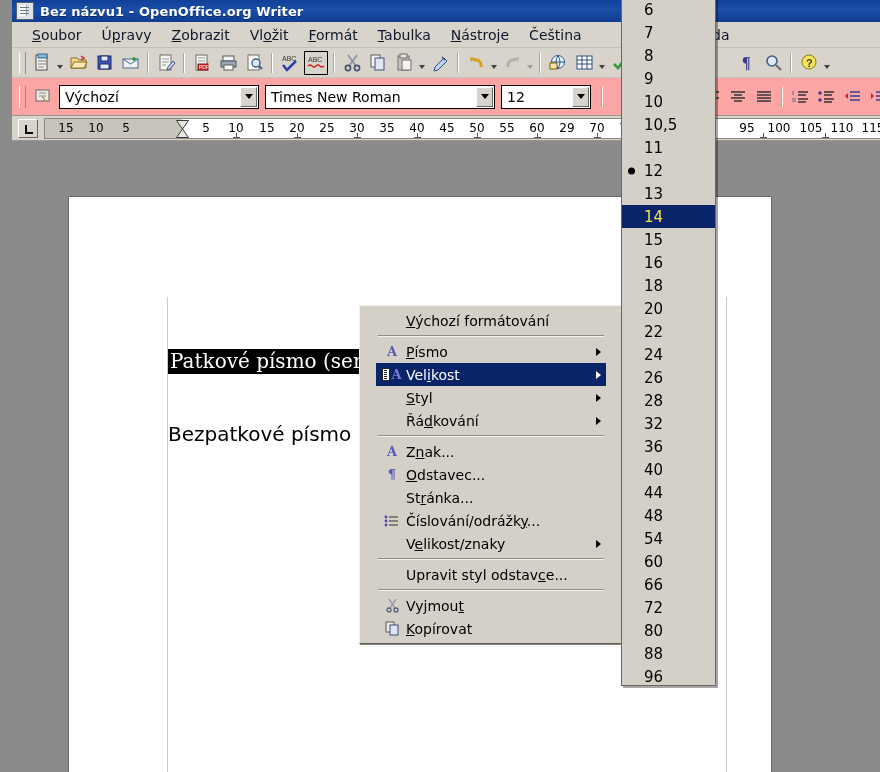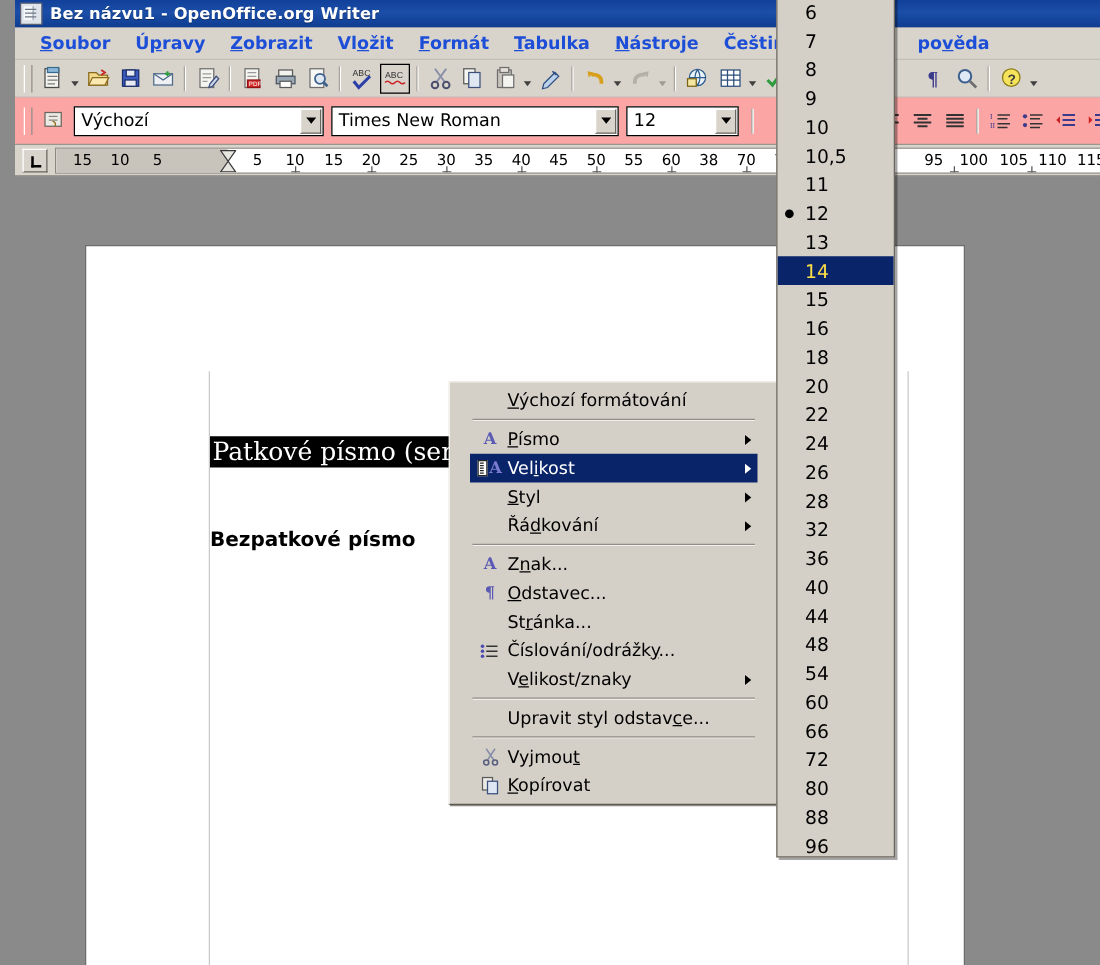--- a/index.html
+++ b/index.html
@@ -34,21 +34,21 @@
   }
   .titlebar .ttext{letter-spacing:0.1px;text-shadow:0 1px 0 rgba(0,0,0,.4);}
 
   
   .menubar{
     position:absolute;left:0;top:22px;width:880px;height:26px;
     background:#d8d4cc;border-bottom:1px solid #c3bfb6;
     display:flex;align-items:center;box-sizing:border-box;padding-left:10px;
   }
   .menuitem{
-    padding:3px 10px;color:#1d4ed8;font-size:14px;white-space:nowrap;cursor:default;font-weight:bold;
+    padding:3px 10px;color:#0f172a;font-size:14px;white-space:nowrap;cursor:default;
   }
   .menuitem u{text-decoration:underline;}
 
   
   .toolbar1{
     position:absolute;left:0;top:48px;width:880px;height:30px;
     background:#d8d4cc;box-sizing:border-box;
     display:flex;align-items:center;padding-left:4px;
     border-bottom:1px solid #c8c4bb;
   }
@@ -167,21 +167,21 @@
   }
   .line-serif{
     position:absolute;left:99px;top:152px;
     font-family:"DejaVu Serif","Liberation Serif",serif;
     font-size:20px;color:#fff;background:#000;
     padding:1px 2px;white-space:nowrap;line-height:1.15;
   }
   .line-sans{
     position:absolute;left:99px;top:226px;
     font-family:"DejaVu Sans","Liberation Sans",sans-serif;
-    font-size:16px;color:#000;white-space:nowrap;line-height:1.15;font-weight:bold;
+    font-size:20px;color:#000;white-space:nowrap;line-height:1.15;
   }
 
   
   .ctxmenu{
     position:absolute;left:347px;top:305px;width:264px;
     background:#d4d0c8;
     border-top:1px solid #f3f1ed;border-left:1px solid #f3f1ed;
     border-right:1px solid #5d5a54;border-bottom:1px solid #5d5a54;
     box-shadow:1px 1px 0 #8e8a82;
     box-sizing:border-box;padding:3px 16px;z-index:40;
@@ -538,21 +538,21 @@
       <span class="rnum" style="left:222px;">15</span>
       <span class="rnum" style="left:252px;">20</span>
       <span class="rnum" style="left:282px;">25</span>
       <span class="rnum" style="left:312px;">30</span>
       <span class="rnum" style="left:342px;">35</span>
       <span class="rnum" style="left:372px;">40</span>
       <span class="rnum" style="left:402px;">45</span>
       <span class="rnum" style="left:432px;">50</span>
       <span class="rnum" style="left:462px;">55</span>
       <span class="rnum" style="left:492px;">60</span>
-      <span class="rnum" style="left:522px;">38</span>
+      <span class="rnum" style="left:522px;">29</span>
       <span class="rnum" style="left:552px;">70</span>
       <span class="rnum" style="left:582px;">75</span>
       <span class="rnum" style="left:702px;">95</span>
       <span class="rnum" style="left:734px;">100</span>
       <span class="rnum" style="left:766px;">105</span>
       <span class="rnum" style="left:797px;">110</span>
       <span class="rnum" style="left:828px;">115</span>
 
       <span class="rtick" style="left:191px;"></span>
       <span class="rtick" style="left:252px;"></span>

